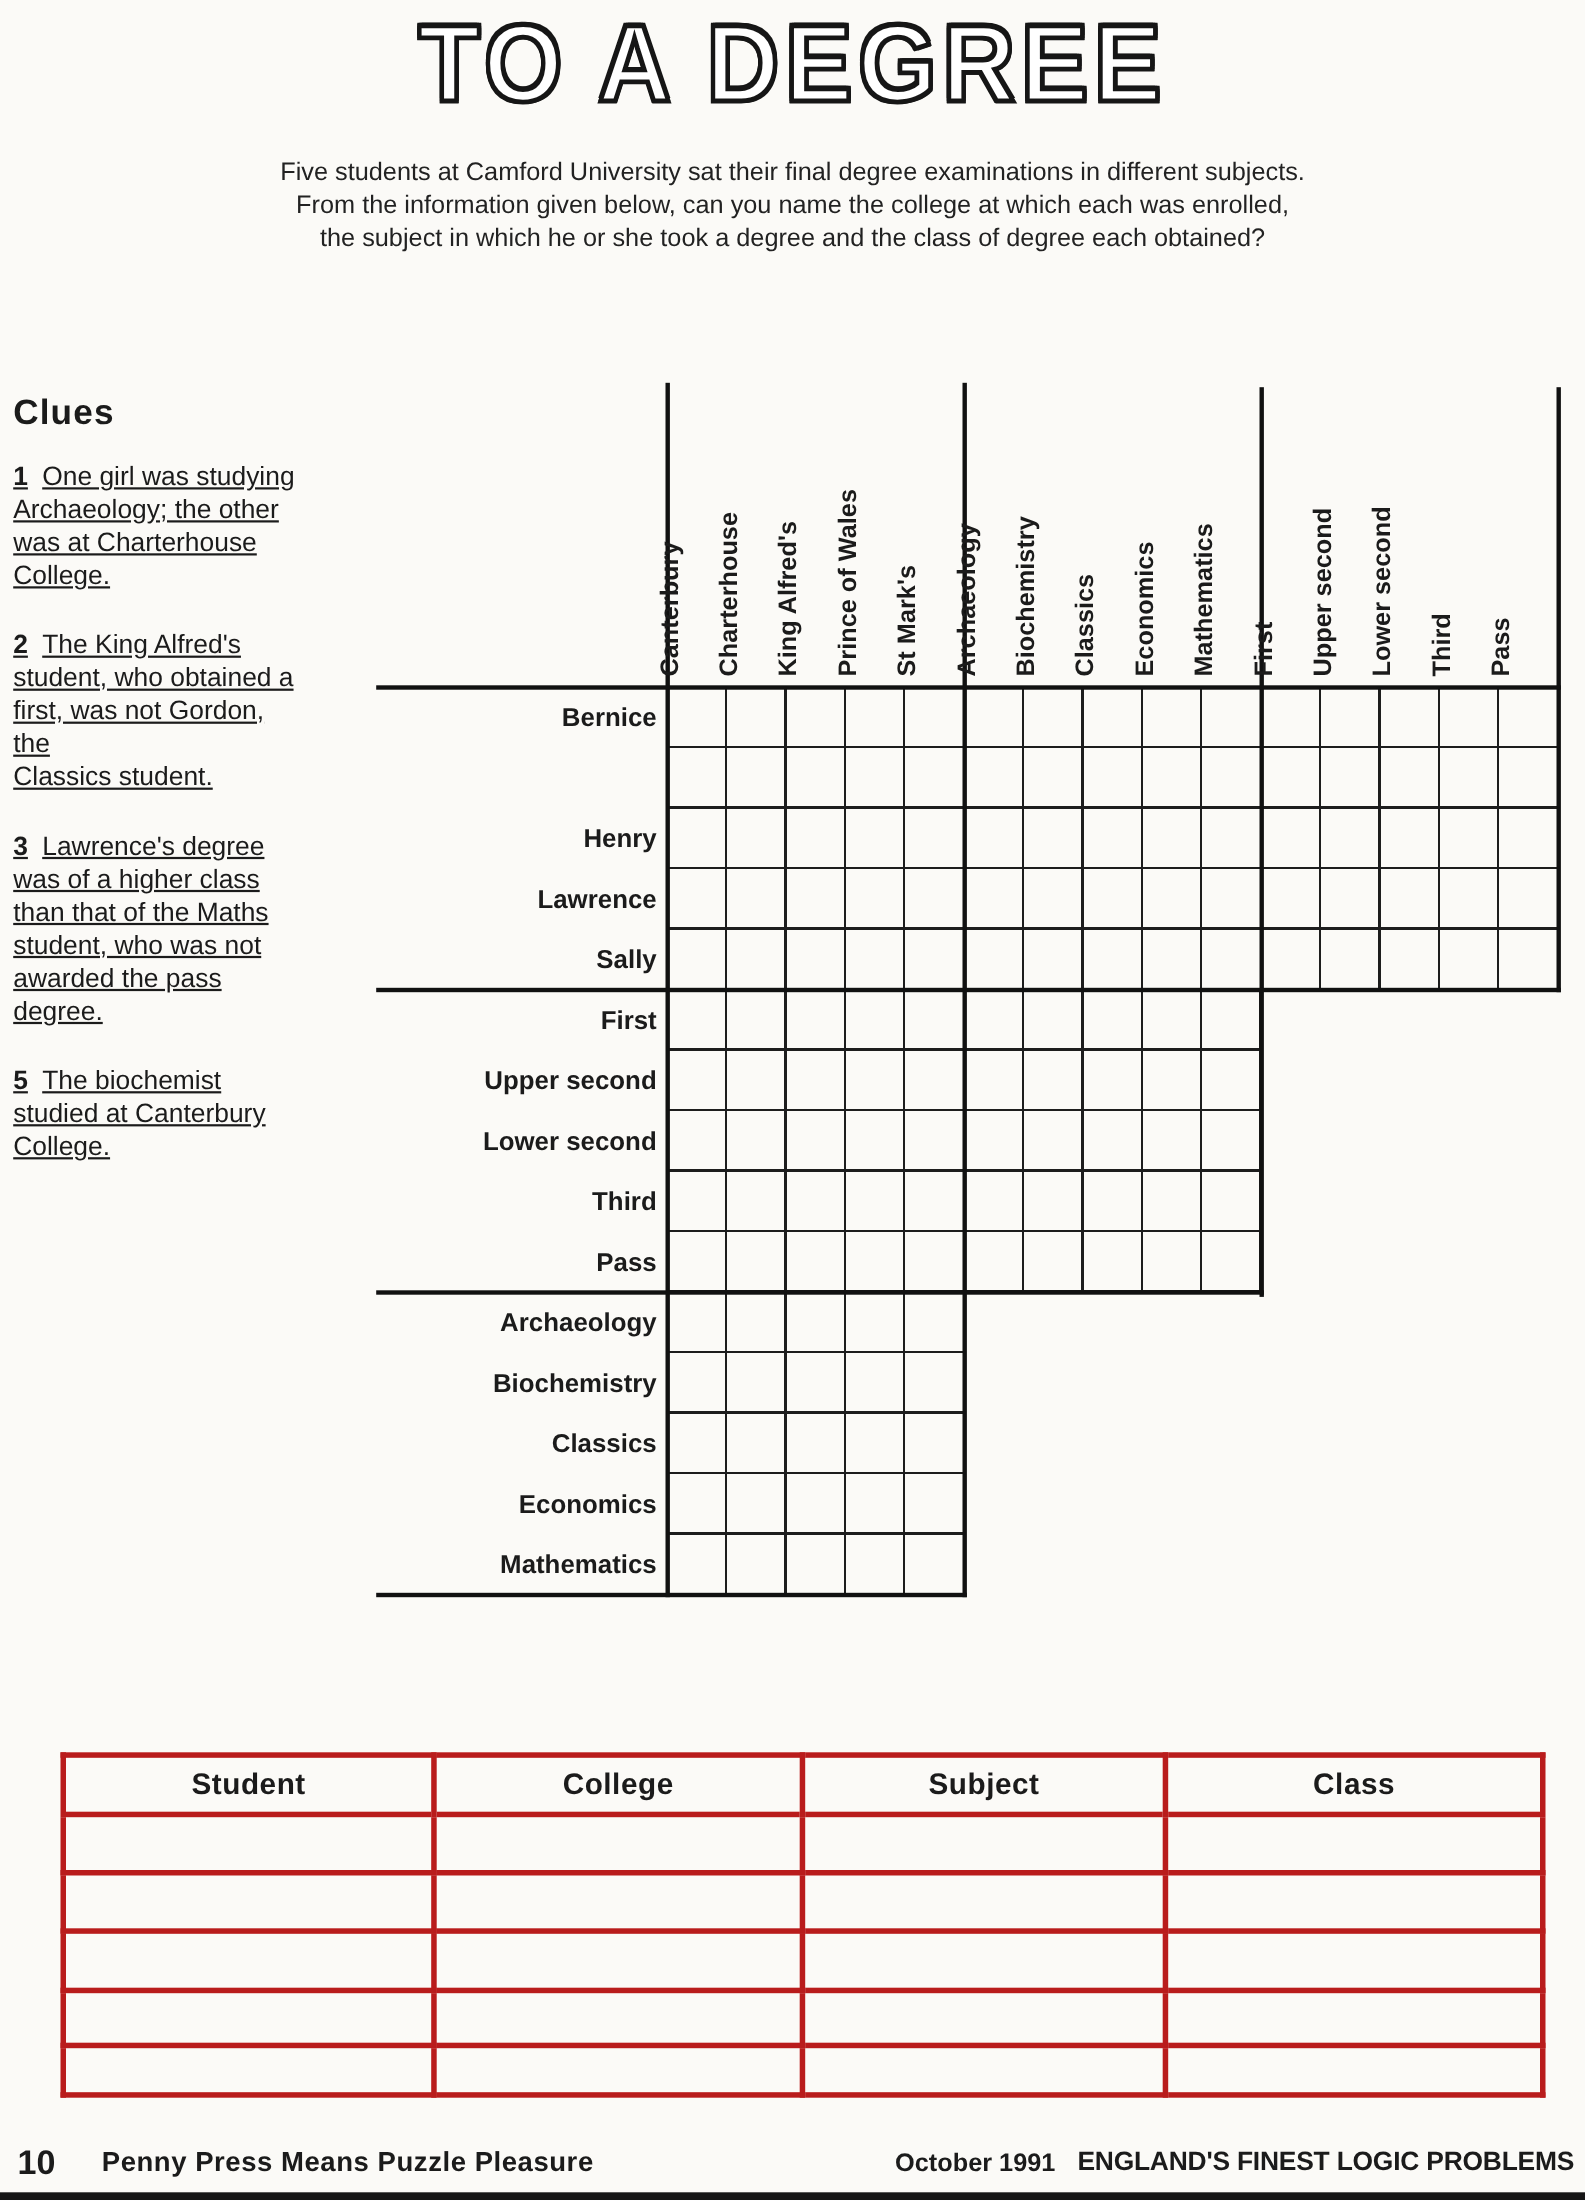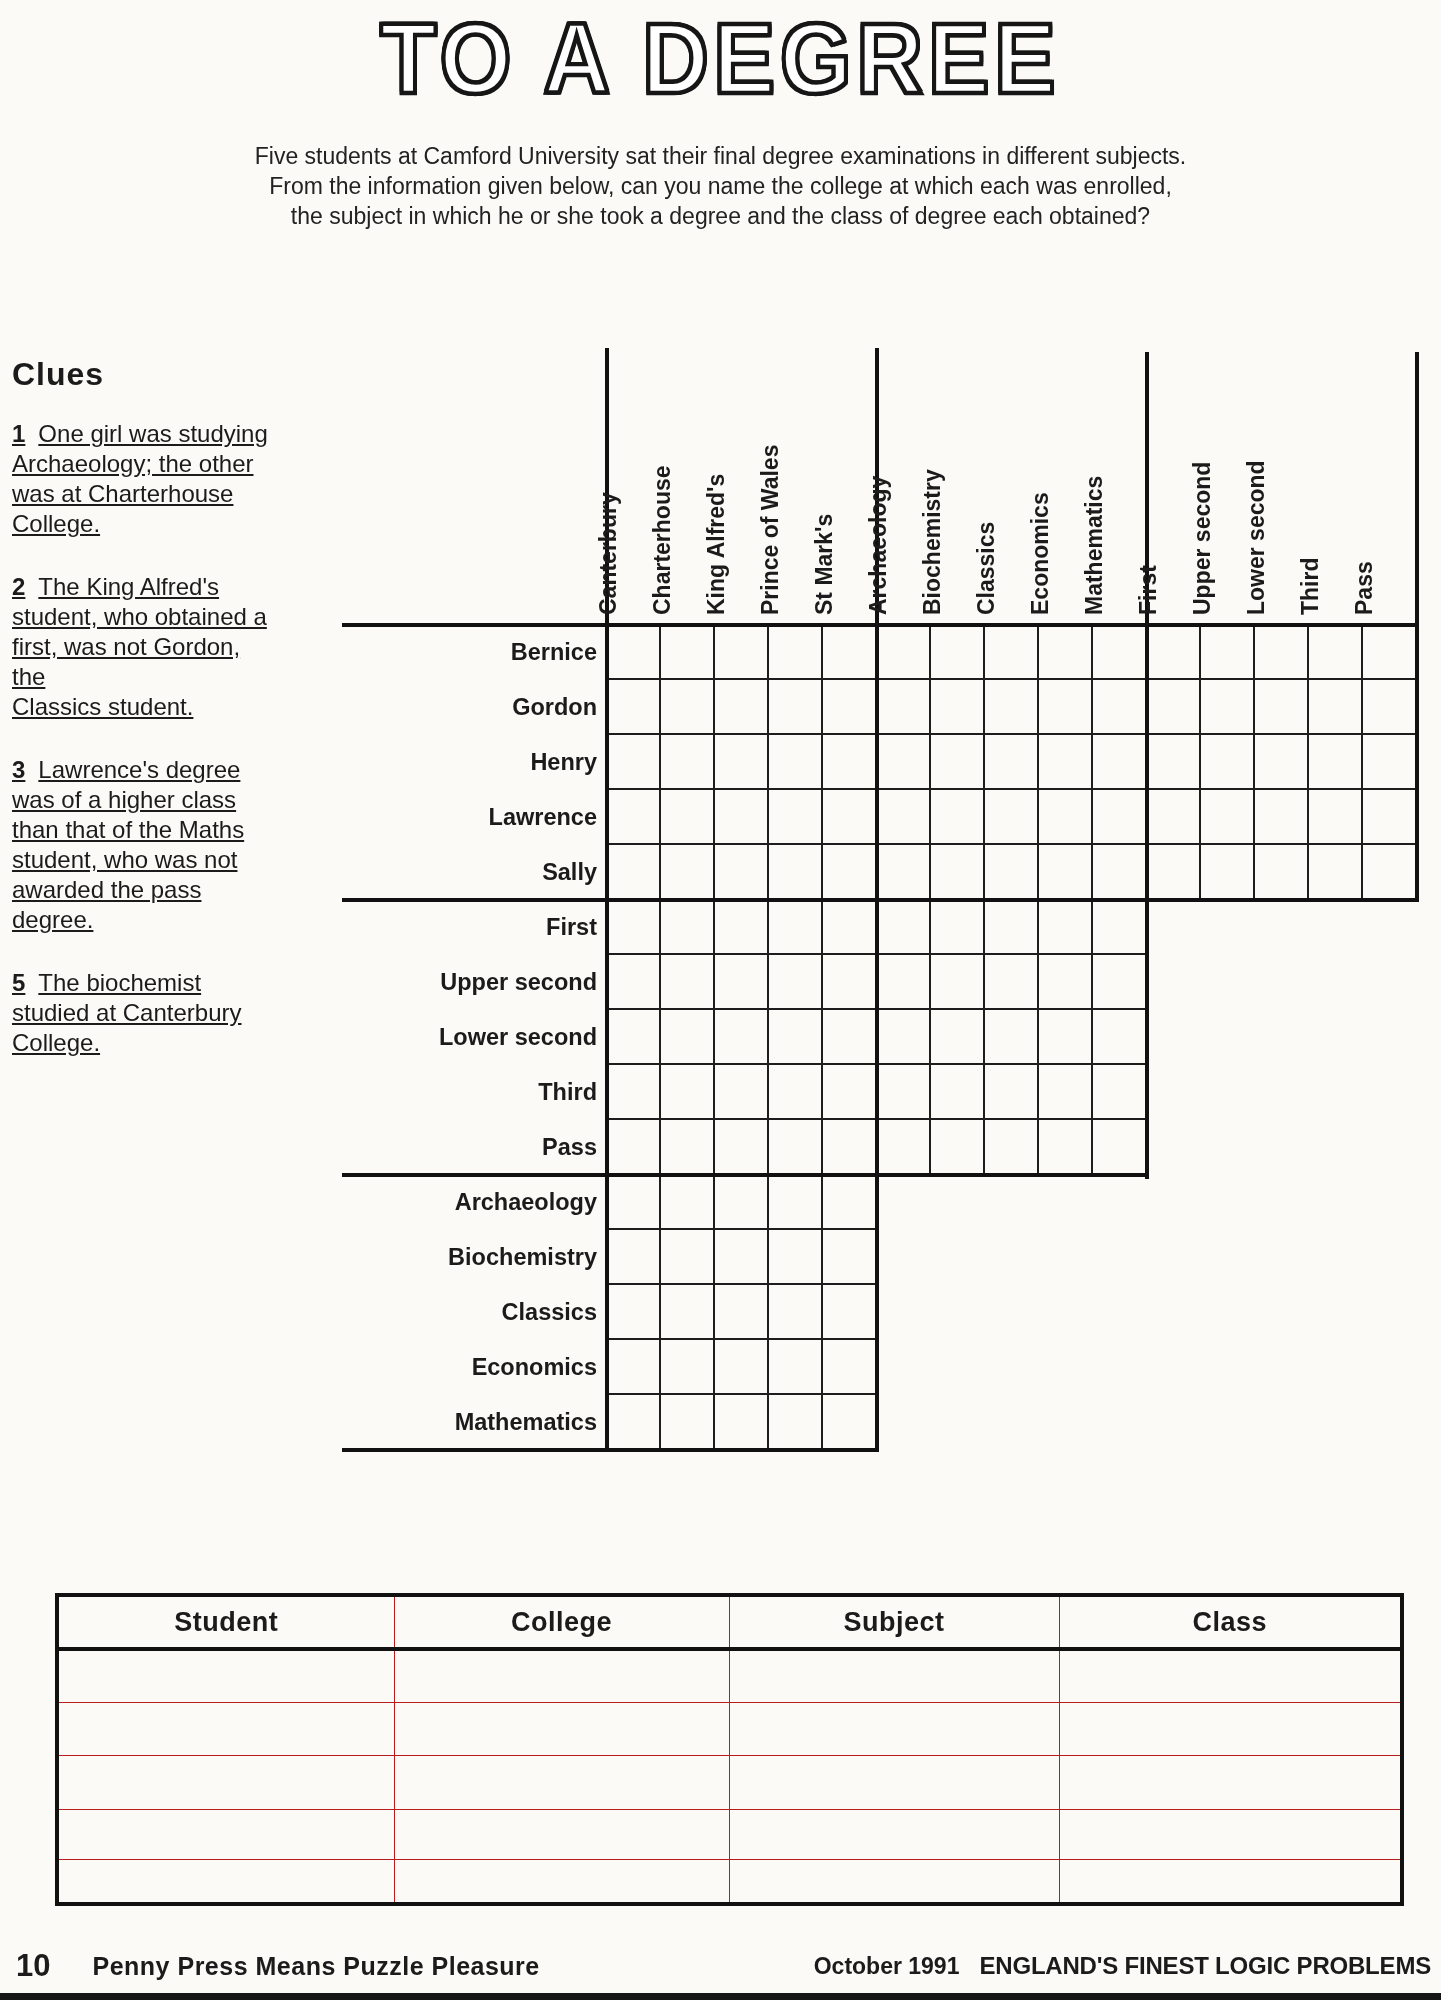--- a/index.html
+++ b/index.html
@@ -45,21 +45,21 @@
     position:absolute; top:589px; height:26px; line-height:26px;
     transform-origin:left bottom; transform:rotate(-90deg);
     white-space:nowrap; font-weight:bold; font-size:23px;
   }
   
   .answer {
     position:absolute; left:55px; top:1593px; width:1345px;
     border-collapse:collapse; table-layout:fixed;
     border:4px solid #111;
   }
-  .answer th, .answer td { border:1px solid #b91c1c; padding:0; }
+  .answer th, .answer td { border:5px solid #b91c1c; padding:0; }
   .answer th {
     font-size:27px; font-weight:bold; text-align:center;
     border-bottom:4px solid #111; letter-spacing:0.5px;
   }
   
   .footer {
     position:absolute; left:16px; right:10px; top:1948px;
     display:flex; align-items:center;
   }
   .page-num { font-size:31px; font-weight:bold; }
@@ -107,21 +107,20 @@
   <div class="vline" style="left:605px; top:348px; width:4px; height:1104px;"></div>
   <div class="vline" style="left:875px; top:348px; width:4px; height:1104px;"></div>
   <div class="vline" style="left:1145px; top:352px; width:4px; height:827px;"></div>
   <div class="vline" style="left:1415px; top:352px; width:4px; height:550px;"></div>
   <div class="hline" style="left:342px; top:623px; width:1077px; height:4px;"></div>
   <div class="hline" style="left:342px; top:898px; width:1077px; height:4px;"></div>
   <div class="hline" style="left:342px; top:1173px; width:807px; height:4px;"></div>
   <div class="hline" style="left:342px; top:1448px; width:537px; height:4px;"></div>
 
   <div class="rowlabel" style="top:625px;">Bernice</div>
-  <div class="rowlabel" style="top:680px;">Gordon</div>
   <div class="rowlabel" style="top:735px;">Henry</div>
   <div class="rowlabel" style="top:790px;">Lawrence</div>
   <div class="rowlabel" style="top:845px;">Sally</div>
   <div class="rowlabel" style="top:900px;">First</div>
   <div class="rowlabel" style="top:955px;">Upper second</div>
   <div class="rowlabel" style="top:1010px;">Lower second</div>
   <div class="rowlabel" style="top:1065px;">Third</div>
   <div class="rowlabel" style="top:1120px;">Pass</div>
   <div class="rowlabel" style="top:1175px;">Archaeology</div>
   <div class="rowlabel" style="top:1230px;">Biochemistry</div>

